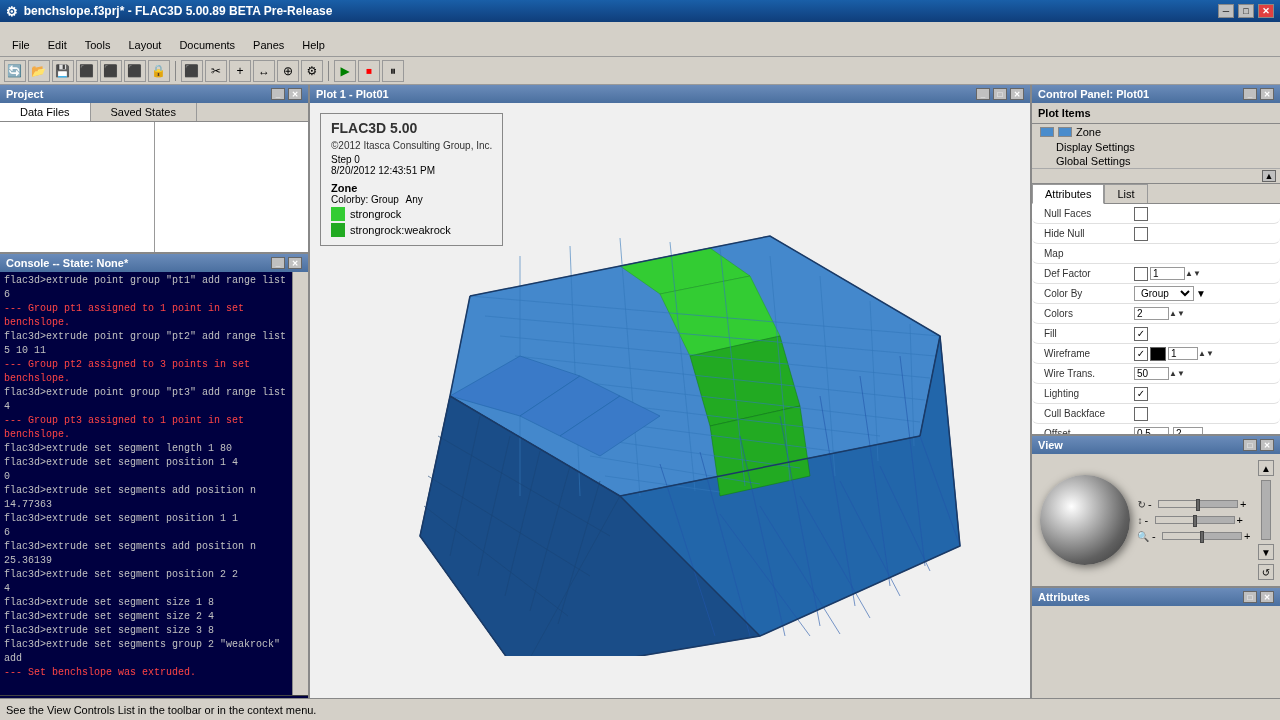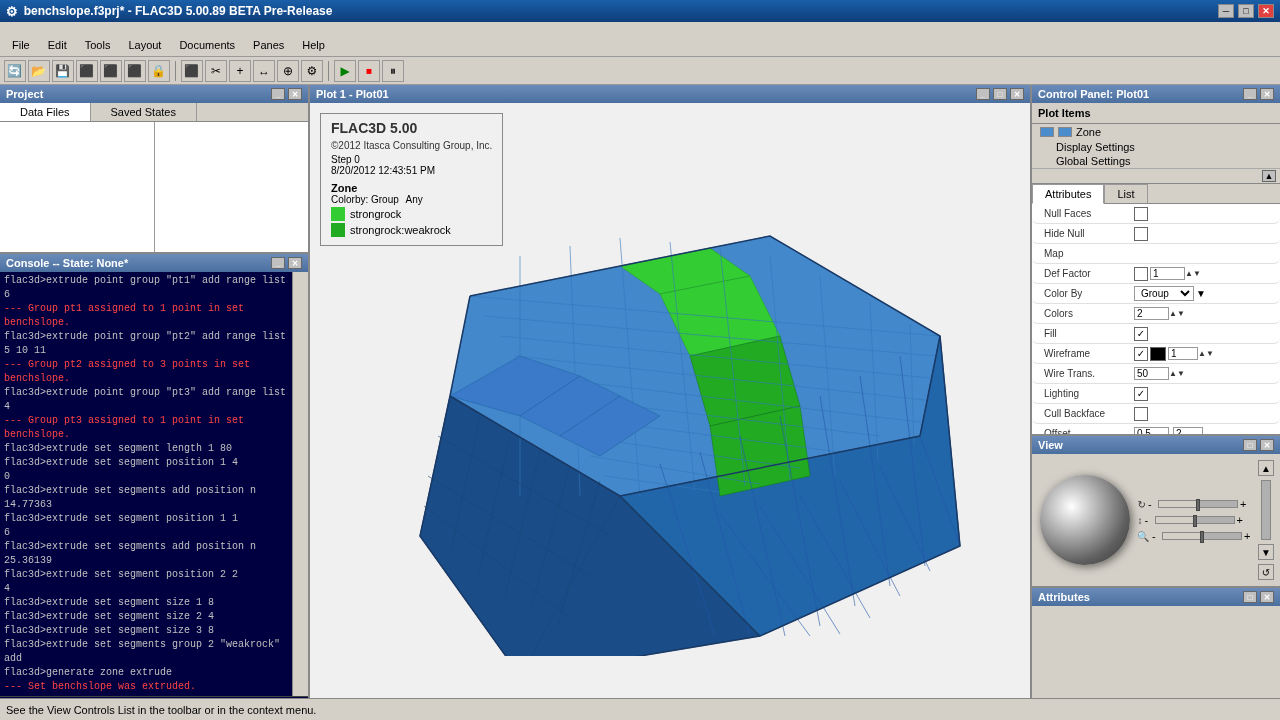--- a/index.html
+++ b/index.html
@@ -566,21 +566,20 @@
             <div class="console-normal">flac3d&gt;extrude set segments add position n 14.77363</div>
             <div class="console-normal">flac3d&gt;extrude set segment position 1 1</div>
             <div class="console-normal">6</div>
             <div class="console-normal">flac3d&gt;extrude set segments add position n 25.36139</div>
             <div class="console-normal">flac3d&gt;extrude set segment position 2 2</div>
             <div class="console-normal">4</div>
             <div class="console-normal">flac3d&gt;extrude set segment size 1 8</div>
             <div class="console-normal">flac3d&gt;extrude set segment size 2 4</div>
             <div class="console-normal">flac3d&gt;extrude set segment size 3 8</div>
             <div class="console-normal">flac3d&gt;extrude set segments group 2 "weakrock" add</div>
-            <div class="console-normal">flac3d&gt;generate zone extrude</div>
             <div class="console-error">--- Set benchslope was extruded.</div>
           </div>
         <div id="console-scrollbar"></div>
       </div>
       <div id="console-input-row">
         <span id="console-prompt">flac3d&gt;</span>
         <input id="console-input" type="text" style="">
       </div>
     </div>
 

